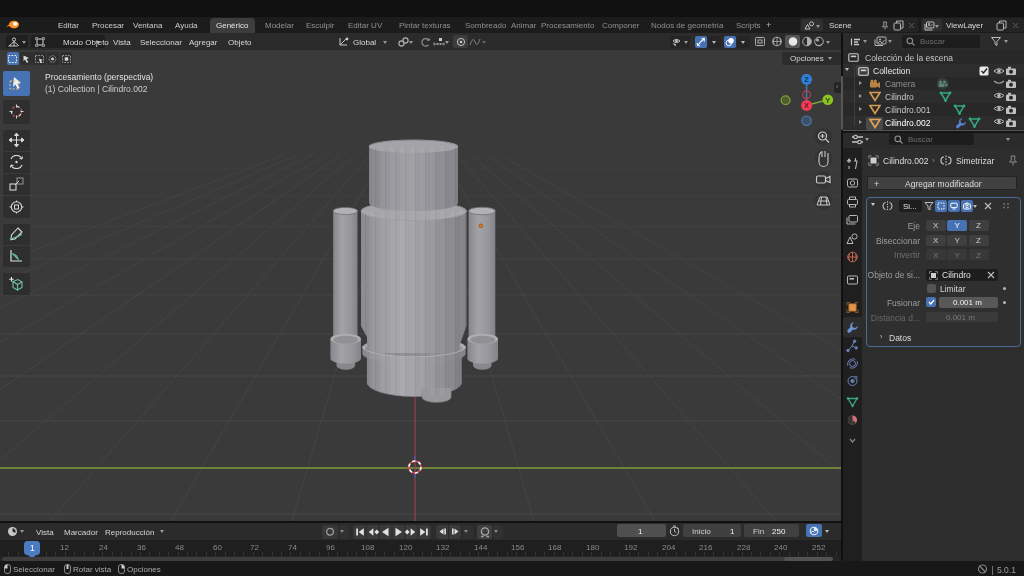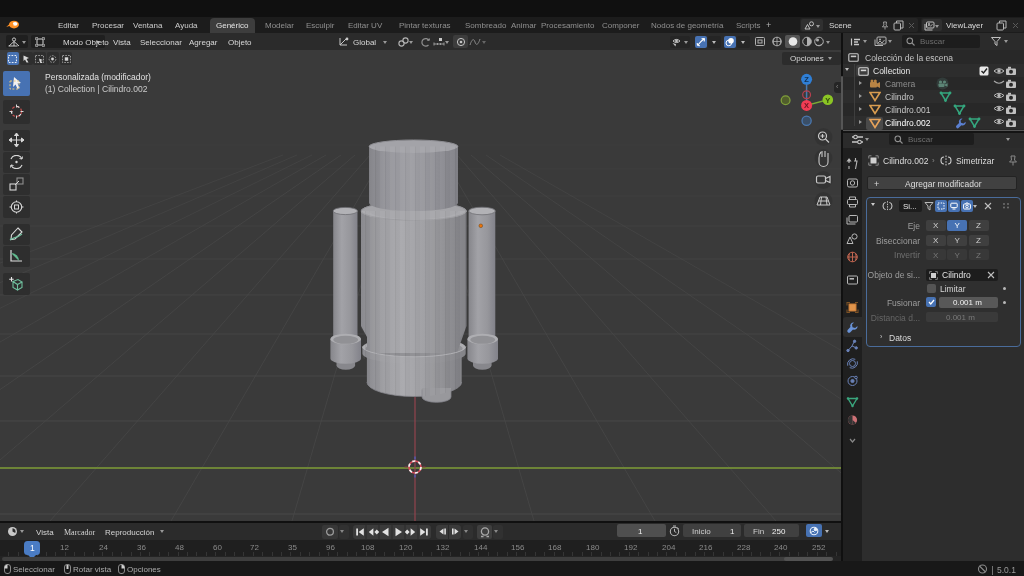--- a/index.html
+++ b/index.html
@@ -341,21 +341,21 @@
     <svg class="abs" style="left:41.6px;top:2.5px" width="9" height="8" viewBox="0 0 9 8">
           <circle cx="4.5" cy="4" r="3.4" fill="none" stroke="#9a9a9a" stroke-width="1" stroke-dasharray="1.7 1.3"></circle>
           <circle cx="4.5" cy="4" r="1.4" fill="#d8d8d8"></circle>
         </svg>
     <svg class="abs" style="left:54.8px;top:2.5px" width="9" height="8" viewBox="0 0 9 8">
           <rect x="0.5" y="0.5" width="8" height="7" fill="none" stroke="#9a9a9a" stroke-width="1" stroke-dasharray="1.6 1.2"></rect>
           <rect x="2.8" y="2.3" width="3.4" height="3.4" fill="#d8d8d8"></rect>
         </svg>
   </div>
 
-  <div class="t" style="left:45px;top:22px;font-size:8.5px;color:#ffffff;opacity:0.85;">Personalizada (modificador)</div>
+  <div class="t" style="left:45px;top:22px;font-size:8.5px;color:#ffffff;opacity:0.85;">Procesamiento (perspectiva)</div>
   <div class="t" style="left:45px;top:34px;font-size:8.5px;color:#ffffff;opacity:0.72;">(1) Collection | Cilindro.002</div>
 
   <div class="abs" style="left:3px;top:21px;">
     <div class="chip" style="left:0;top:0;width:27px;height:25px;background:#4772b3;"></div>
     <svg class="abs" style="left:6px;top:5px" width="15" height="15" viewBox="0 0 15 15">
       <path d="M5 1 L12 7 L8.5 7.6 L10.5 12 L8.5 13 L6.6 8.6 L4 11 Z" fill="#f2f2f2"></path>
       <rect x="1" y="5" width="9" height="8" fill="none" stroke="#e8c87a" stroke-width="1" stroke-dasharray="2 1.6"></rect>
     </svg>
     <div class="chip" style="left:0;top:29px;width:27px;height:24px;background:#2e2e2e;"></div>
     <svg class="abs" style="left:6px;top:33px" width="15" height="15" viewBox="0 0 15 15">
@@ -816,21 +816,21 @@
     <div class="abs" style="left:0;top:2px;width:841px;height:17px;background:#2b2b2b;"></div>
     <div class="abs" style="left:0;top:19px;width:841px;height:16px;background:#1f1f1f;"></div>
     <div class="abs" style="left:0;top:35px;width:841px;height:5px;background:#242424;"></div>
 
     <svg class="abs" style="left:7px;top:5px" width="11" height="11" viewBox="0 0 11 11">
       <circle cx="5.5" cy="5.5" r="4.5" fill="#c8c8c8"></circle>
       <path d="M5.5 5.5 L5.5 2.2 A3.3 3.3 0 0 1 8.2 7 Z" fill="#2b2b2b"></path>
     </svg>
     <span class="abs dd" style="left:20px;top:9.2px;border-top-color:#999;"></span>
     <div class="t" style="left:36px;top:6.5px;font-size:8px;color:#d5d5d5;">Vista</div>
-    <div class="t" style="left:64px;top:6.5px;font-size:8px;color:#d5d5d5;font-family:Liberation Serif, serif;">Marcador</div>
+    <div class="t" style="left:64px;top:6.5px;font-size:8px;color:#d5d5d5;">Marcador</div>
     <div class="t" style="left:105px;top:6.5px;font-size:8px;color:#d5d5d5;">Reproducción</div>
     <span class="abs dd" style="left:160px;top:9.2px;border-top-color:#999;"></span>
 
     <div class="chip" style="left:322px;top:3.5px;width:16px;height:14px;background:#373737;"></div>
     <svg class="abs" style="left:325px;top:6px" width="10" height="10" viewBox="0 0 10 10">
       <circle cx="5" cy="4.8" r="3.4" fill="none" stroke="#9a9a9a" stroke-width="1.3"></circle>
     </svg>
     <div class="chip" style="left:339px;top:3.5px;width:10px;height:14px;background:#313131;"></div>
     <span class="abs dd" style="left:340px;top:9.2px;border-top-color:#888;"></span>
     <div class="chip" style="left:353px;top:3.5px;width:78px;height:14px;background:#3a3a3a;border-radius:3px;"></div>
@@ -894,21 +894,21 @@
       <path d="M2 6.5 l2-1.5 1.5 1.5" stroke="#e8f0fa" fill="none" stroke-width="1"></path>
     </svg>
     <span class="abs dd" style="left:825px;top:9.2px;border-top-color:#bbb;"></span>
 
     <div class="t" style="left:60px;top:22px;font-size:8px;color:#8b8b8b;">12</div>
     <div class="t" style="left:99px;top:22px;font-size:8px;color:#8b8b8b;">24</div>
     <div class="t" style="left:137px;top:22px;font-size:8px;color:#8b8b8b;">36</div>
     <div class="t" style="left:175px;top:22px;font-size:8px;color:#8b8b8b;">48</div>
     <div class="t" style="left:213px;top:22px;font-size:8px;color:#8b8b8b;">60</div>
     <div class="t" style="left:250px;top:22px;font-size:8px;color:#8b8b8b;">72</div>
-    <div class="t" style="left:288px;top:22px;font-size:8px;color:#8b8b8b;">35</div>
+    <div class="t" style="left:288px;top:22px;font-size:8px;color:#8b8b8b;">74</div>
     <div class="t" style="left:326px;top:22px;font-size:8px;color:#8b8b8b;">96</div>
     <div class="t" style="left:361px;top:22px;font-size:8px;color:#8b8b8b;">108</div>
     <div class="t" style="left:399px;top:22px;font-size:8px;color:#8b8b8b;">120</div>
     <div class="t" style="left:436px;top:22px;font-size:8px;color:#8b8b8b;">132</div>
     <div class="t" style="left:474px;top:22px;font-size:8px;color:#8b8b8b;">144</div>
     <div class="t" style="left:511px;top:22px;font-size:8px;color:#8b8b8b;">156</div>
     <div class="t" style="left:548px;top:22px;font-size:8px;color:#8b8b8b;">168</div>
     <div class="t" style="left:586px;top:22px;font-size:8px;color:#8b8b8b;">180</div>
     <div class="t" style="left:624px;top:22px;font-size:8px;color:#8b8b8b;">192</div>
     <div class="t" style="left:662px;top:22px;font-size:8px;color:#8b8b8b;">204</div>

